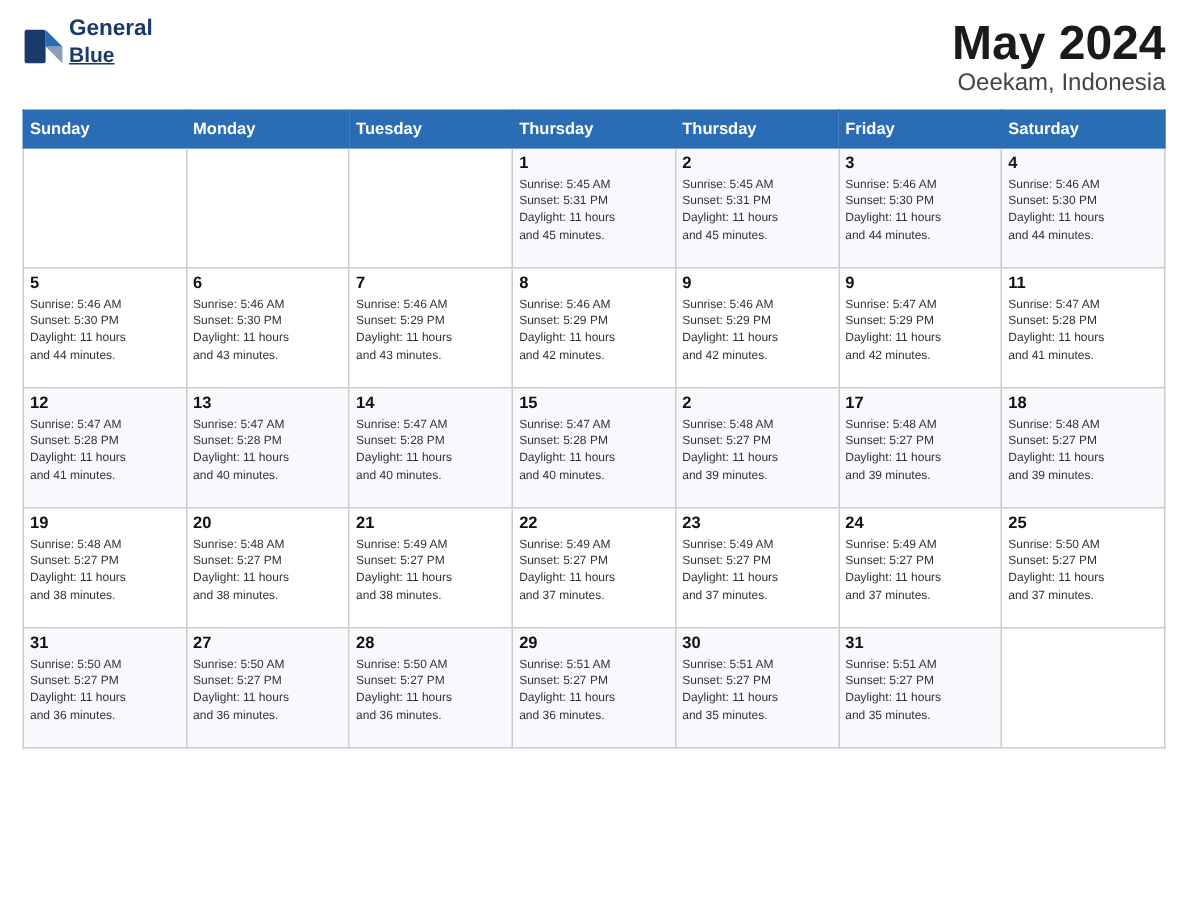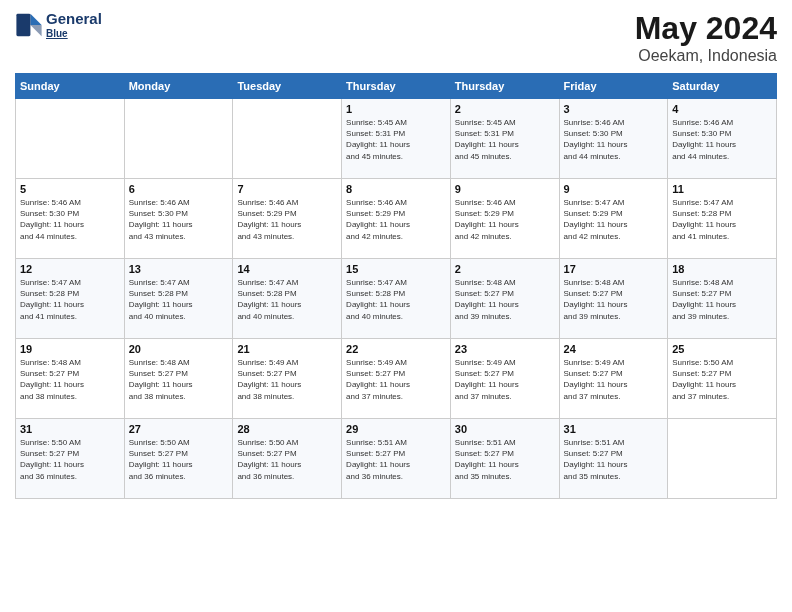--- a/index.html
+++ b/index.html
@@ -17,21 +17,21 @@
       background: #fff;
     }
     .header {
       display: flex;
       justify-content: space-between;
       align-items: flex-start;
       margin-bottom: 8px;
     }
     .logo {
       display: flex;
-      align-items: center;
+      align-items: flex-end;
     }
     .logo-icon {
       width: 28px;
       height: 28px;
       margin-right: 3px;
     }
     .title-area {
       text-align: right;
     }
     .month-title {
@@ -93,21 +93,21 @@
 <div class="page">
   <div class="header">
     <div class="logo">
       <svg class="logo-icon" viewBox="0 0 40 40">
         <polygon points="22,4 38,20 22,20" fill="#2a6db5"></polygon>
         <polygon points="22,20 38,20 38,36" fill="#1a3a6b" opacity="0.5"></polygon>
         <rect x="2" y="4" width="20" height="32" fill="#1a3a6b" rx="2"></rect>
       </svg>
       <div>
         <div style="font-size:15px;font-weight:bold;color:#1a3a6b;line-height:1.2;">General</div>
-        <div style="font-size:10px;font-weight:bold;color:#1a3a6b;line-height:1.2;text-decoration:underline;">Blue</div>
+        <div style="font-size:14px;font-weight:bold;color:#1a3a6b;line-height:1.2;text-decoration:underline;">Blue</div>
       </div>
     </div>
     <div class="title-area">
       <div class="month-title">May 2024</div>
       <div class="location">Oeekam, Indonesia</div>
     </div>
   </div>
 
   <table class="calendar-table">
     <thead>

